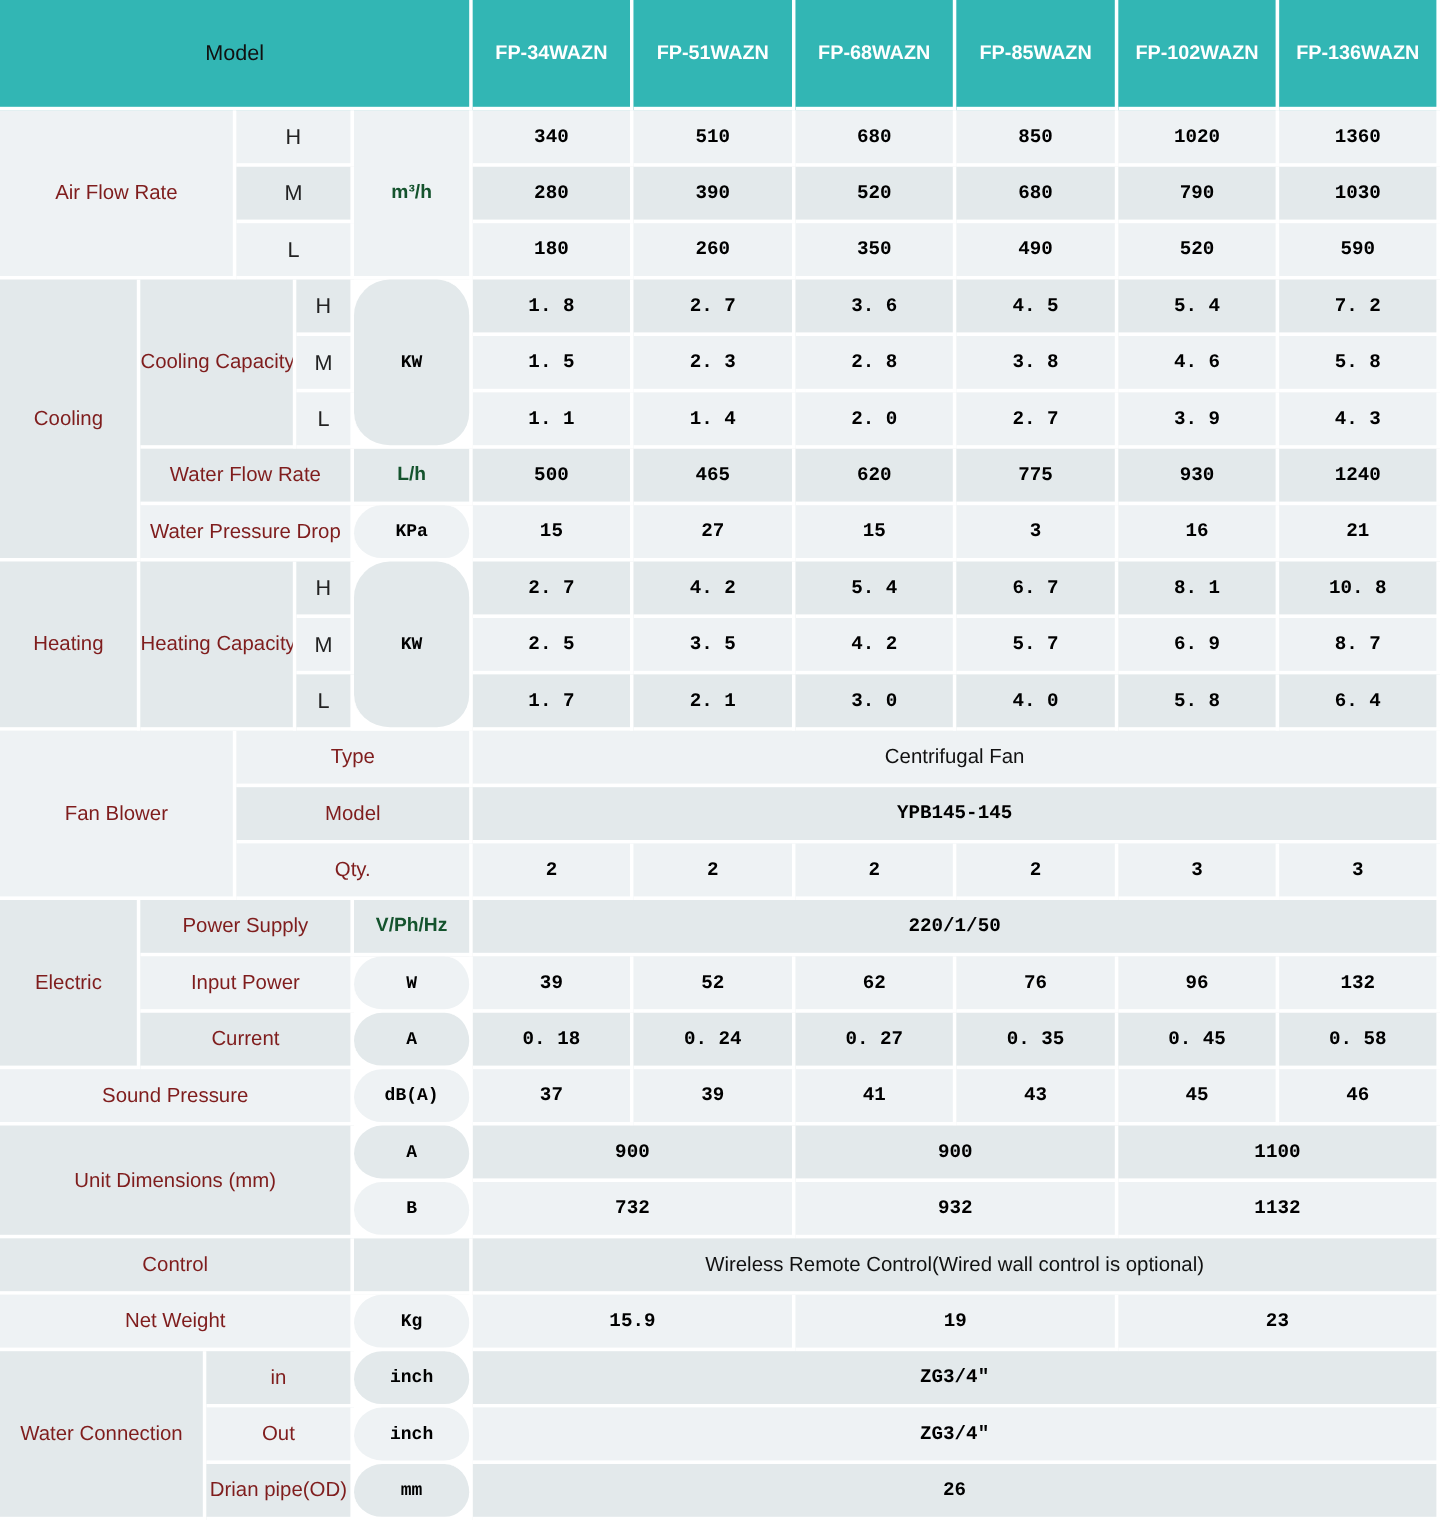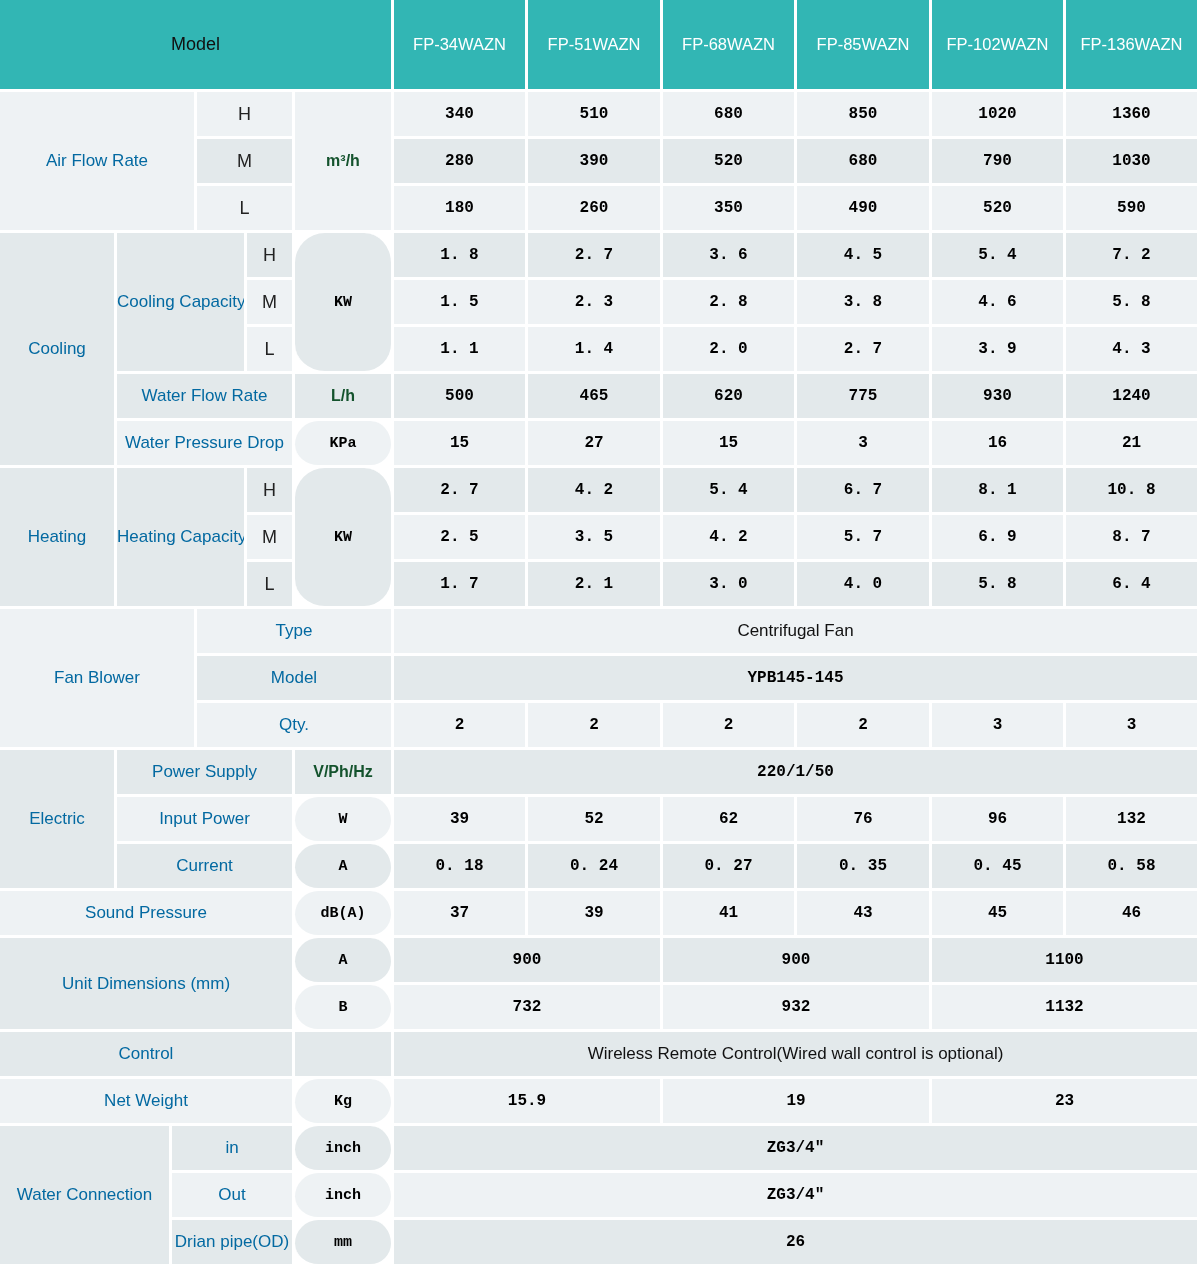--- a/index.html
+++ b/index.html
@@ -6,22 +6,22 @@
   .page{width:1016px;margin:0;}
   table.spec{width:1200px;border-collapse:separate;border-spacing:0;table-layout:fixed;}
   td{box-sizing:border-box;padding:0;text-align:center;vertical-align:middle;
      border-right:3px solid #fff;border-bottom:3px solid #fff;overflow:hidden;white-space:nowrap;}
   tr.hdr td{height:92px;}
   tr.row td{height:47px;}
   tr.l td{background:#eef2f4;}
   tr.d td{background:#e3e9eb;}
   td.mid{background:#e9eef0;}
   td.teal{background:#32b6b4;color:#111;font:400 18px "Liberation Sans",sans-serif;}
-  td.mname{color:#fff;font-weight:400;font-size:16.5px;}
-  .lbl{font:400 17px/1.25 "Liberation Sans",sans-serif;color:#0369a1;}
+  td.mname{color:#fff;font-weight:700;font-size:16.5px;}
+  .lbl{font:400 17px/1.25 "Liberation Sans",sans-serif;color:#7f1d1d;}
   .hml{font:400 18px "Liberation Sans",sans-serif;color:#222;}
   .unit-s{font:700 16px "Liberation Sans",sans-serif;color:#14532d;}
   .unit-m{font:700 15px "Liberation Mono","DejaVu Sans Mono",monospace;color:#000;border-radius:30px;}
   .num{font:700 16px "Liberation Mono","DejaVu Sans Mono",monospace;color:#000;}
   .txt{font:400 17px "Liberation Sans",sans-serif;color:#111;margin-top:12px;}
 </style>
 </head>
 <body>
 
 <div class="page">

